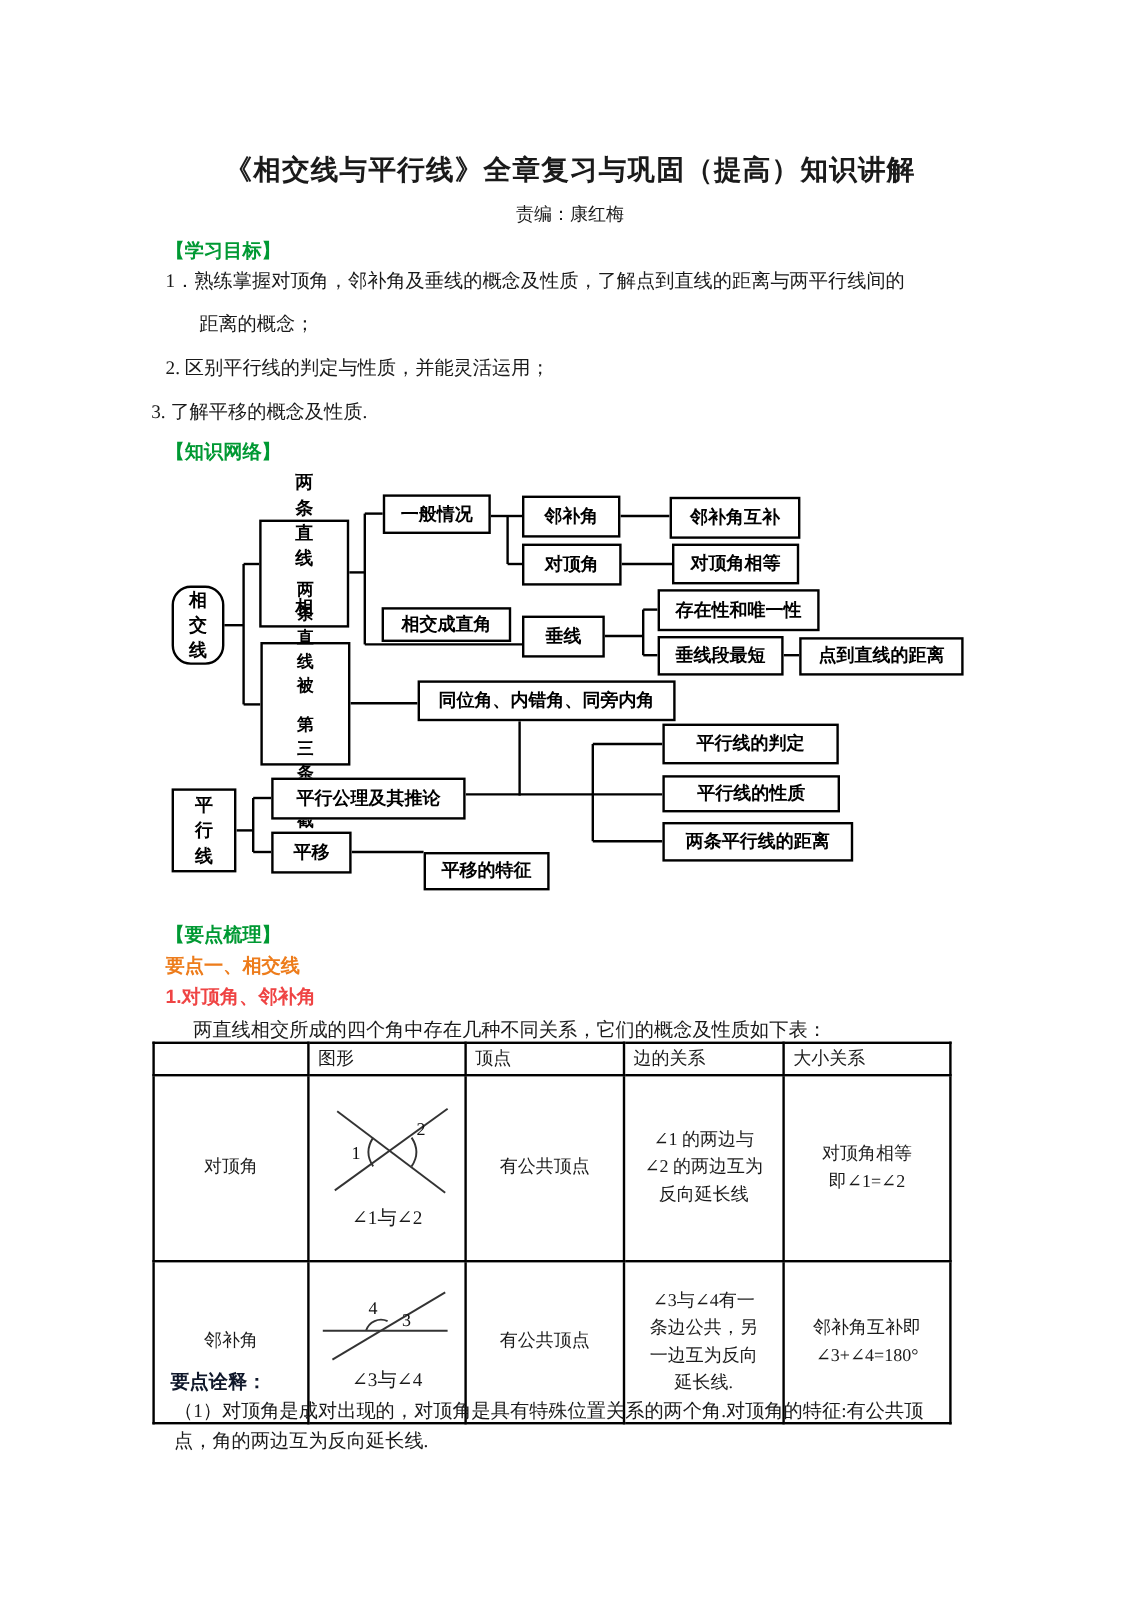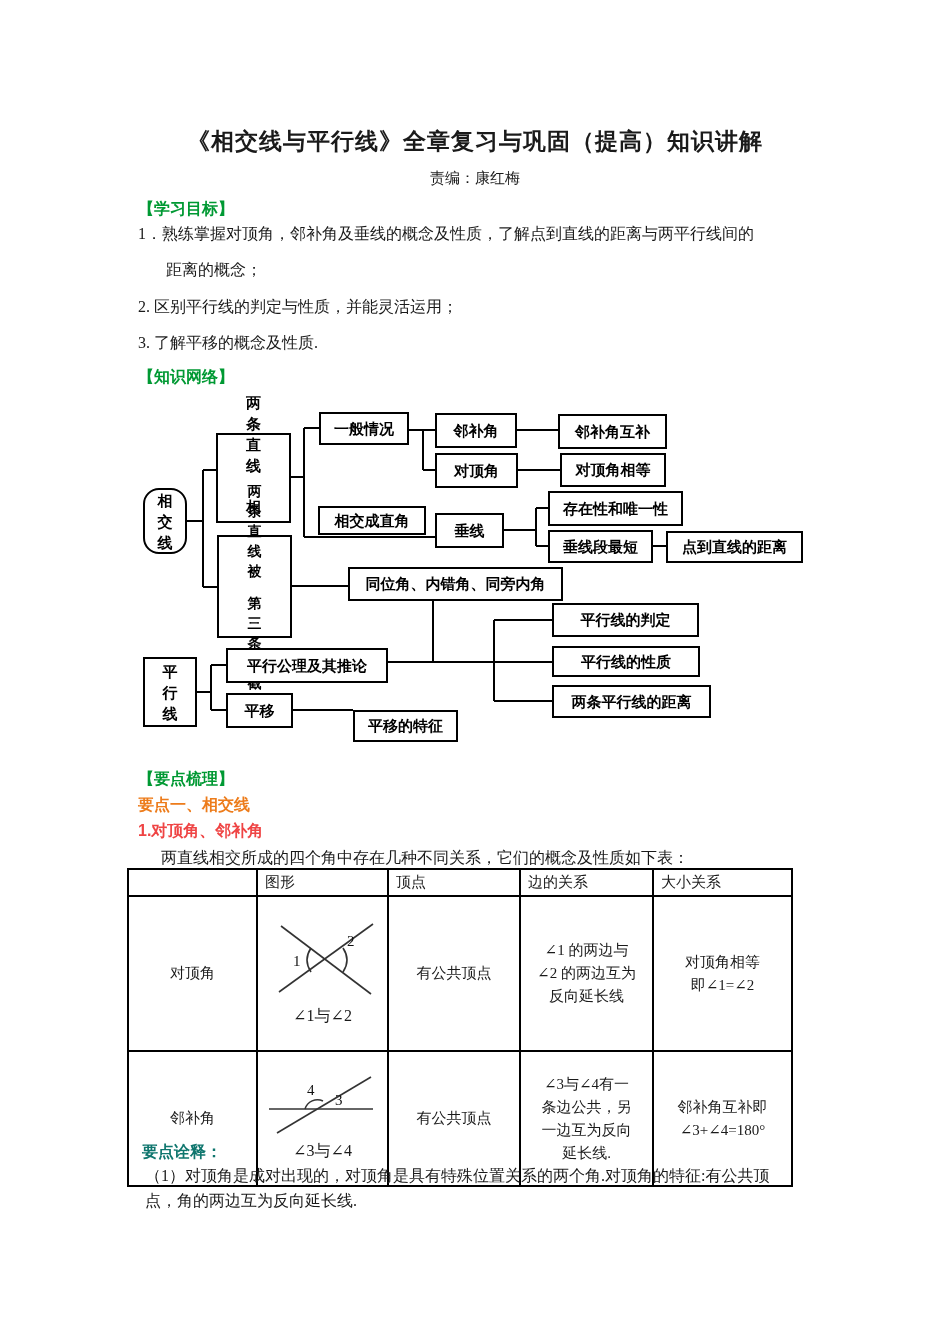--- a/index.html
+++ b/index.html
@@ -11,21 +11,21 @@
   .byline{left:0;top:169px;width:950px;text-align:center;font-size:15px;}
   .sec-header{font-family:"Liberation Sans","DejaVu Sans",sans-serif;
               font-weight:bold;font-size:16px;color:#009933;}
   .goal-line{font-size:16px;white-space:nowrap;}
   .point-header{font-family:"Liberation Sans","DejaVu Sans",sans-serif;
                 font-weight:bold;font-size:16px;color:#ED7C1B;}
   .sub-header{font-family:"Liberation Sans","DejaVu Sans",sans-serif;
               font-weight:bold;font-size:16px;color:#ef4444;}
   .intro-line{font-size:16px;white-space:nowrap;}
   .notes-header{font-family:"Liberation Sans","DejaVu Sans",sans-serif;
-                font-weight:bold;font-size:16px;color:#0f766e;}
+                font-weight:bold;font-size:16px;color:#0f172a;}
   .note-line{font-size:16px;white-space:nowrap;}
 
   
   #net-lines{position:absolute;left:0;top:0;width:950px;height:1344px;pointer-events:none;}
   #net-lines line{stroke:#000;stroke-width:2;}
   .gbox{position:absolute;border:2px solid #000;background:#fff;box-sizing:border-box;
         display:flex;align-items:center;justify-content:center;text-align:center;
         font-family:"Liberation Sans","DejaVu Sans",sans-serif;font-weight:bold;
         font-size:15px;line-height:18px;color:#000;}
   .vcol{width:16px;word-break:break-all;line-height:21px;}
@@ -50,21 +50,21 @@
 
 <div id="page">
 
   <div class="abs doc-title">《相交线与平行线》全章复习与巩固（提高）知识讲解</div>
   <div class="abs byline">责编：康红梅</div>
 
   <div class="abs sec-header" style="left:138px;top:199px;">【学习目标】</div>
   <div class="abs goal-line" style="left:138px;top:224px;">1．熟练掌握对顶角，邻补角及垂线的概念及性质，了解点到直线的距离与两平行线间的</div>
   <div class="abs goal-line" style="left:166px;top:260px;">距离的概念；</div>
   <div class="abs goal-line" style="left:138px;top:297px;">2. 区别平行线的判定与性质，并能灵活运用；</div>
-  <div class="abs goal-line" style="left:138px;top:333px;">3. 了解平移的概念及性质.</div>
+  <div class="abs goal-line" style="left:126px;top:333px;">3. 了解平移的概念及性质.</div>
 
   <div class="abs sec-header" style="left:138px;top:367px;">【知识网络】</div>
 
   <svg id="net-lines">
     <line x1="187" y1="521" x2="203" y2="521"></line>
     <line x1="203" y1="470" x2="203" y2="587"></line>
     <line x1="203" y1="470" x2="216" y2="470"></line>
     <line x1="203" y1="587" x2="217" y2="587"></line>
     <line x1="291" y1="477" x2="304" y2="477"></line>
     <line x1="304" y1="428" x2="304" y2="537"></line>

